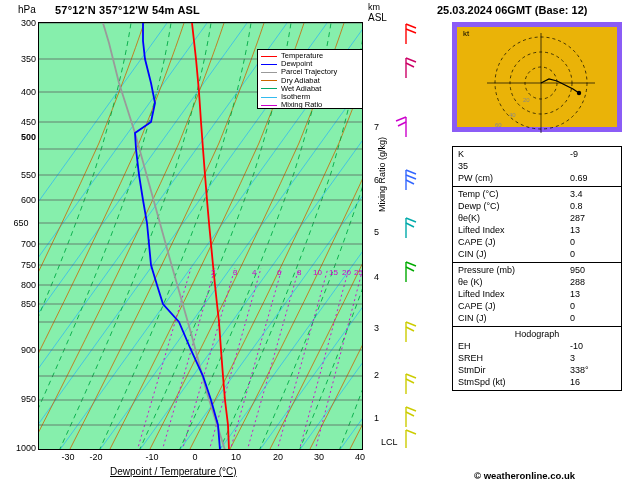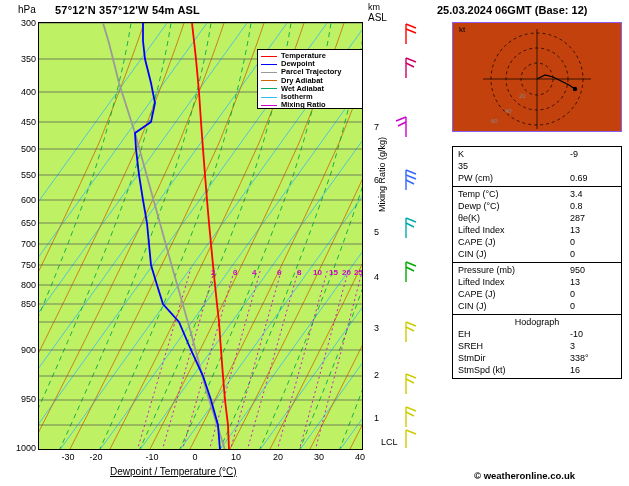--- a/index.html
+++ b/index.html
@@ -20,22 +20,21 @@
   #km-label{left:368px;top:2px;font-size:9px;}
   #asl-label{left:368px;top:12px;font-size:10px;}
   #datetime-title{left:437px;top:4px;font-size:11px;font-weight:bold;}
 
   
   #plot{
     left:38px;top:22px;width:325px;height:428px;
     border:1px solid #000;
     box-sizing:border-box;
     overflow:hidden;
-    background:#bef264;
-    font-weight:bold;
+    background:#86efac;
   }
   #plot svg{display:block;}
 
   
   .ylab{
     position:absolute;left:6px;width:30px;text-align:right;font-size:9px;
   }
   
   .xlab{
     position:absolute;top:452px;font-size:9px;text-align:center;width:30px;
@@ -63,21 +62,21 @@
     border:1px solid #000;background:#fff;
     font-size:7.5px;line-height:8.2px;
     padding:2px 3px;box-sizing:border-box;
   }
   #legend .row{display:flex;align-items:center;height:8.2px;}
   #legend .swatch{width:16px;height:0;border-top:1.4px solid #000;margin-right:4px;}
 
   
   #hodo-box{
     left:452px;top:22px;width:170px;height:110px;
-    border:1px solid #8b5cf6;box-sizing:border-box;background:#c2410c;
+    border:5px solid #8b5cf6;box-sizing:border-box;background:#eab308;
   }
   #hodo-kt{position:absolute;left:6px;top:2px;font-size:8px;}
 
   
   #stats{
     left:452px;top:146px;width:170px;
     border:1px solid #000;box-sizing:border-box;background:#fff;
     font-size:9px;
   }
   .sect{border-bottom:1px solid #000;padding:1px 0 2px 0;}
@@ -234,24 +233,24 @@
     <span class="abs" style="left:290px;top:245px;color:#cc00cc;font-size:8px;">15</span>
     <span class="abs" style="left:303px;top:245px;color:#cc00cc;font-size:8px;">20</span>
     <span class="abs" style="left:315px;top:245px;color:#cc00cc;font-size:8px;">25</span>
   </div>
 </div>
 
 <div class="ylab" style="top:18px;">300</div>
 <div class="ylab" style="top:54px;">350</div>
 <div class="ylab" style="top:87px;">400</div>
 <div class="ylab" style="top:117px;">450</div>
-<div class="ylab" style="top:144px;">500</div>
+<div class="ylab" style="top:132px;font-weight:bold;">500</div>
 <div class="ylab" style="top:170px;">550</div>
 <div class="ylab" style="top:195px;">600</div>
-<div class="ylab" style="top:218px;">650</div>
+<div class="ylab" style="top:218px;text-align:center;">650</div>
 <div class="ylab" style="top:239px;">700</div>
 <div class="ylab" style="top:260px;">750</div>
 <div class="ylab" style="top:280px;">800</div>
 <div class="ylab" style="top:299px;">850</div>
 <div class="ylab" style="top:345px;">900</div>
 <div class="ylab" style="top:394px;">950</div>
 <div class="ylab" style="top:443px;">1000</div>
 
 <div class="xlab" style="left:53px;">-30</div>
 <div class="xlab" style="left:81px;">-20</div>
@@ -390,20 +389,24 @@
         <span class="v">0</span>
       </div>
   </div>
 
   <div class="sect">
     <div class="kv">
         <span class="k">Pressure (mb)</span>
         <span class="v">950</span>
       </div>
     <div class="kv">
+        <span class="k">θe (K)</span>
+        <span class="v">288</span>
+      </div>
+    <div class="kv">
         <span class="k">Lifted Index</span>
         <span class="v">13</span>
       </div>
     <div class="kv">
         <span class="k">CAPE (J)</span>
         <span class="v">0</span>
       </div>
     <div class="kv">
         <span class="k">CIN (J)</span>
         <span class="v">0</span>

